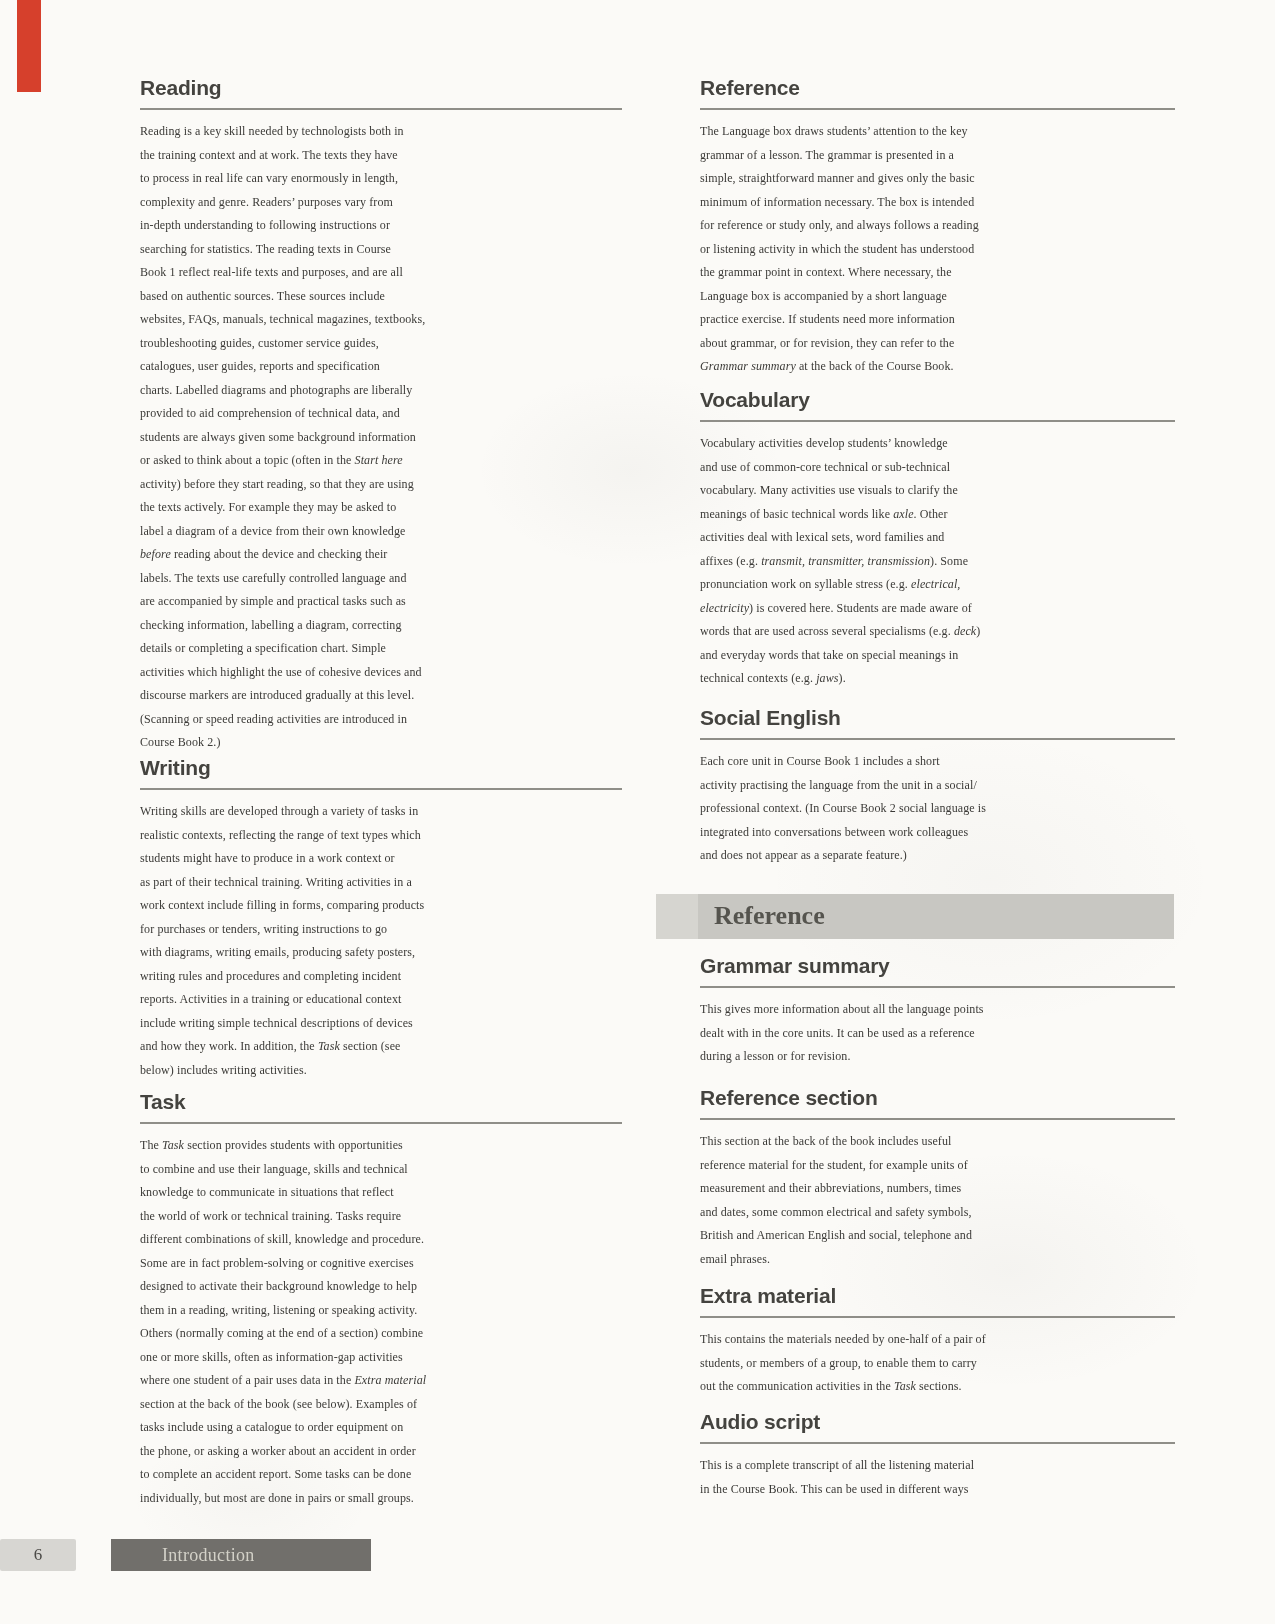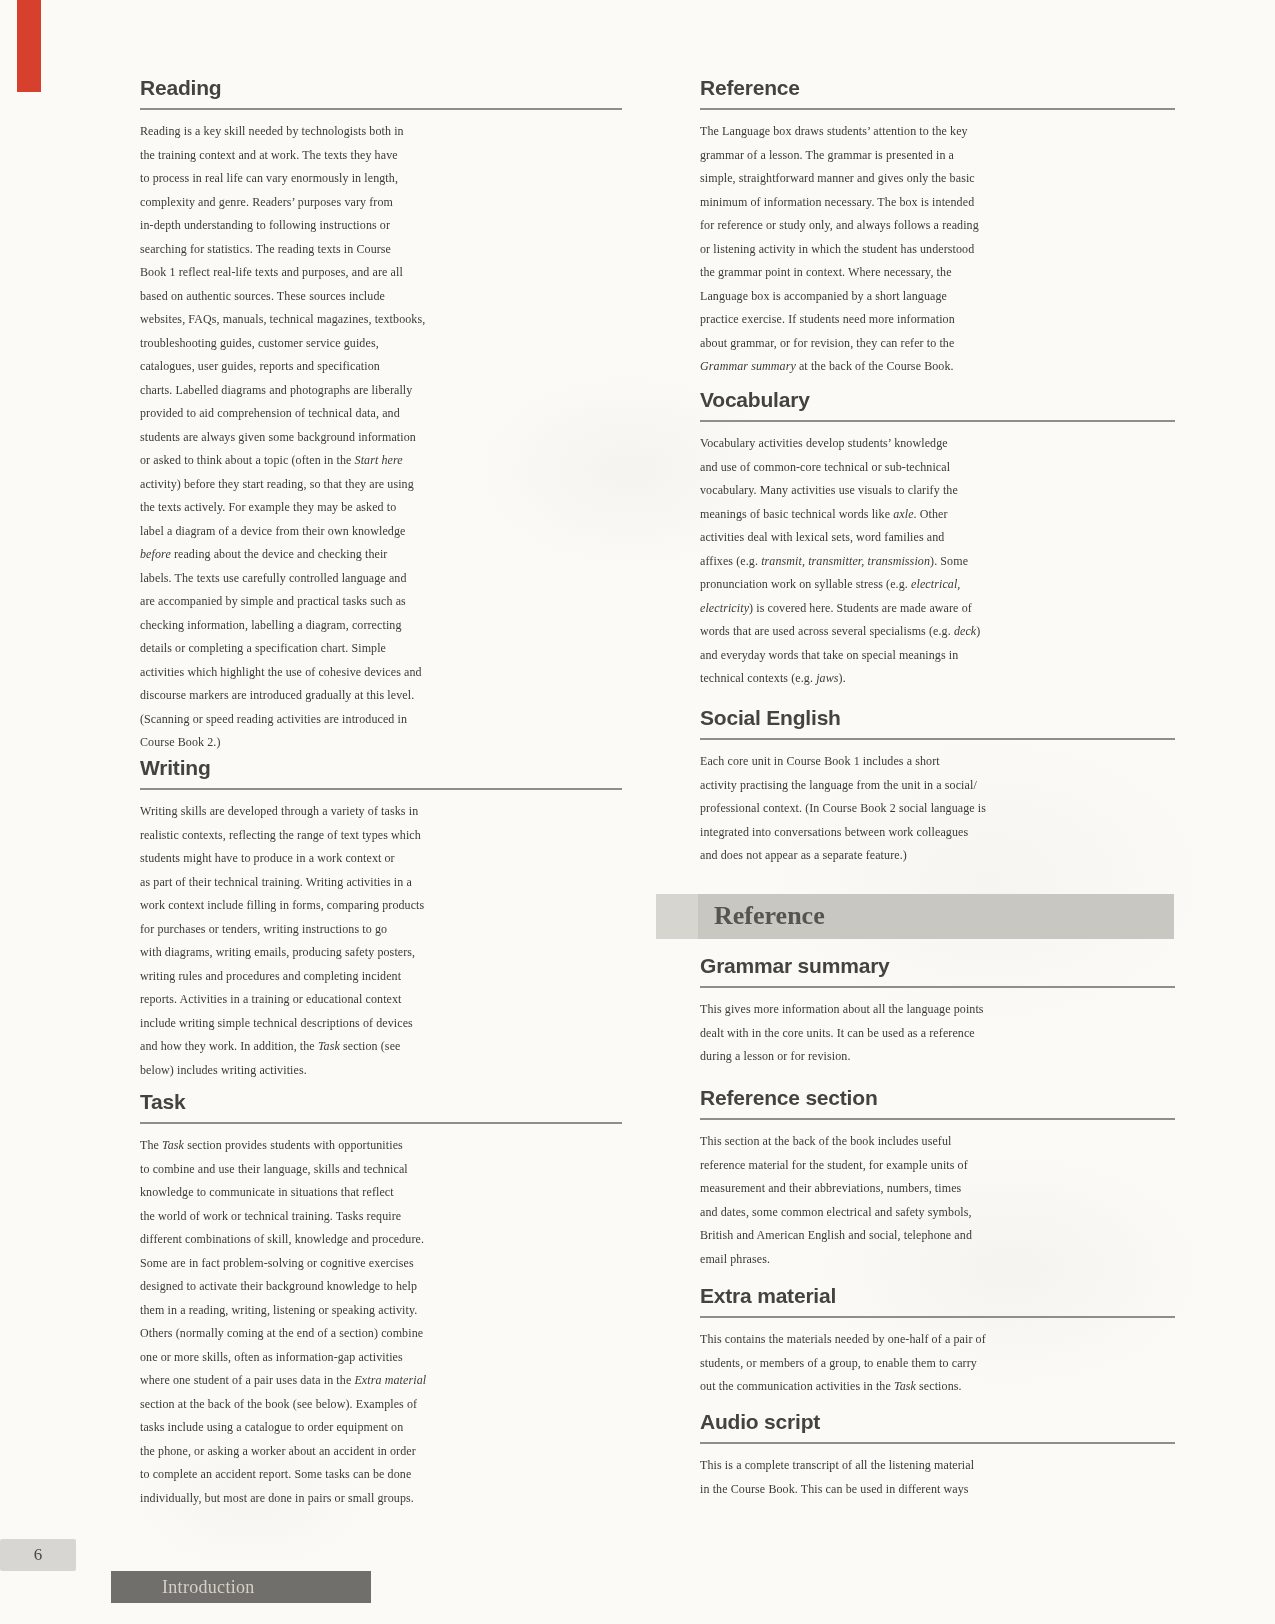--- a/index.html
+++ b/index.html
@@ -57,21 +57,21 @@
   .page-num{
     position:absolute;left:0;top:1539px;width:76px;height:32px;
     background:#d7d6d2;color:#4c4b48;
     font-size:17px;
     display:flex;align-items:center;justify-content:center;
     border-radius:2px;
   }
   .footer-bar{
     position:absolute;left:111px;top:1539px;width:260px;height:32px;
     background:#716f6b;
-    display:flex;align-items:flex-start;margin-top:32px;
+    display:flex;align-items:flex-start;
   }
   .footer-square{width:34px;background:#6b6965;}
   .footer-sep{width:3px;background:#f3f2ee;}
   .footer-label{
     flex:1;
     font-family:"Liberation Serif",serif;
     font-size:18px;color:#d3d1c8;
     line-height:32px;padding-left:14px;
     letter-spacing:0.3px;
   }

